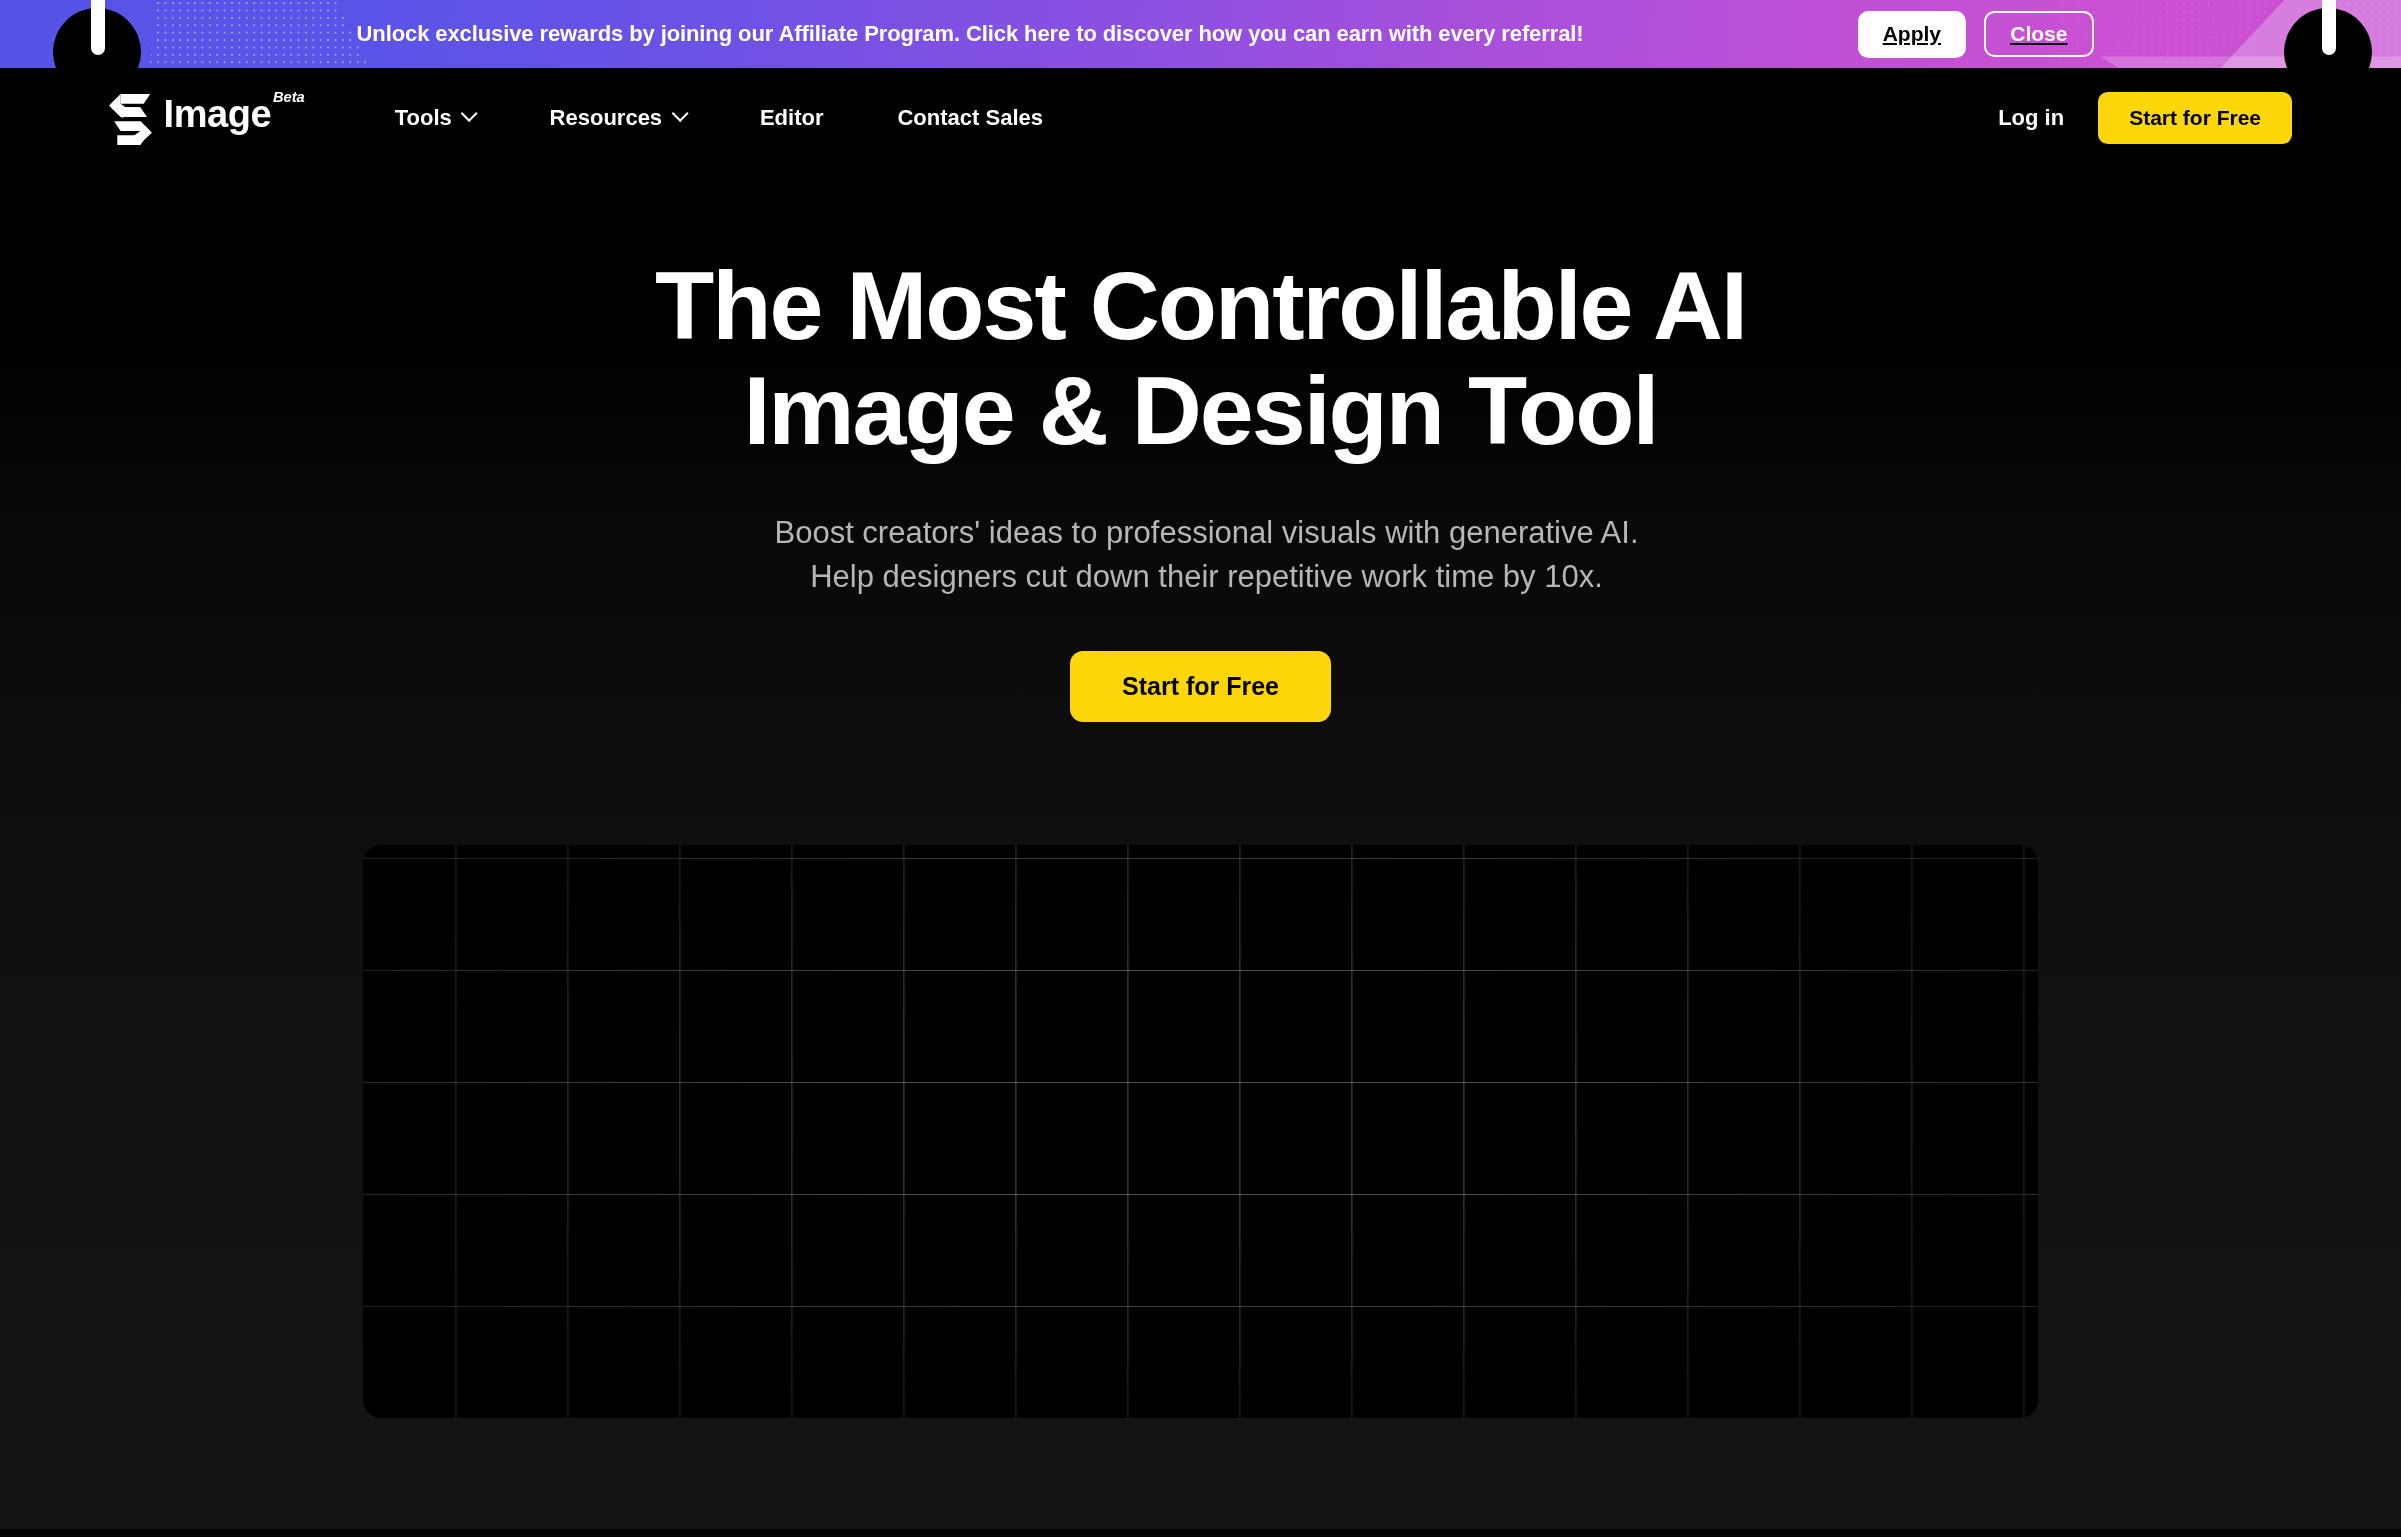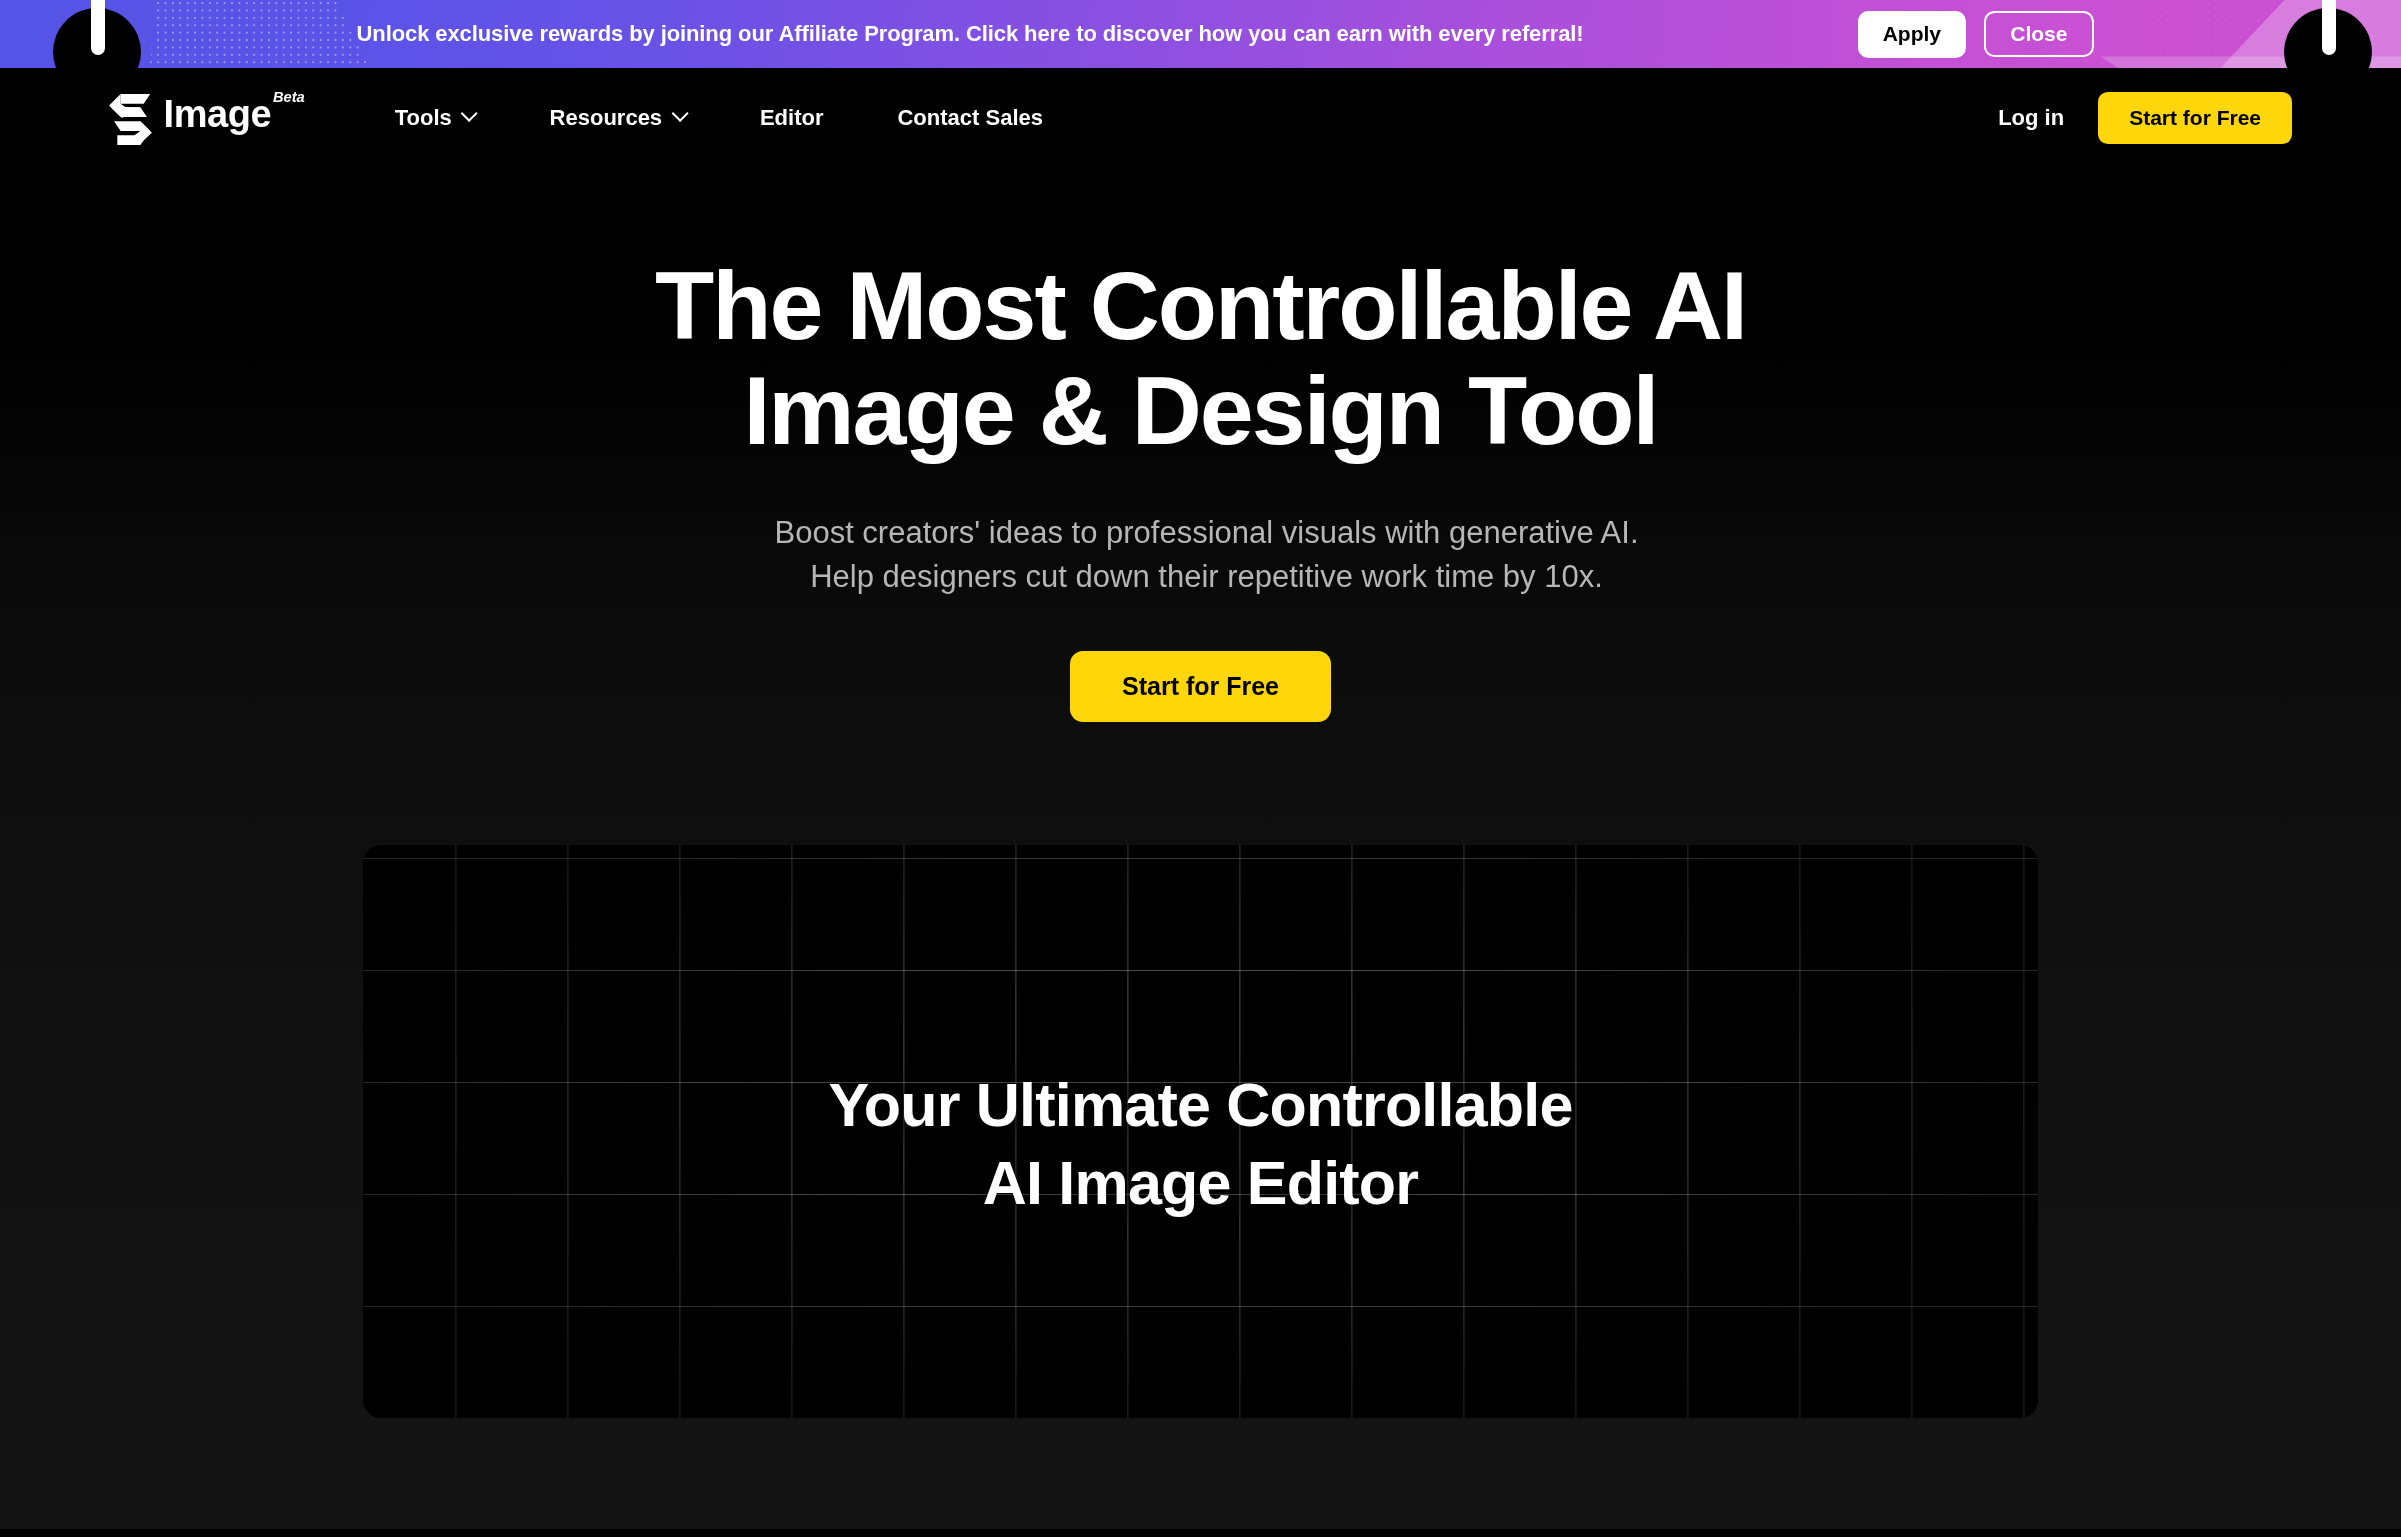--- a/index.html
+++ b/index.html
@@ -110,20 +110,21 @@
     padding-right:49px;
     cursor:pointer;
   }
   .promo-actions{
     position:relative;
     z-index:5;
     display:flex;
     align-items:center;
     gap:18px;
     margin-right:307px;
+    text-decoration:underline;
   }
   .btn-apply{
     background:#fff;
     color:#000;
     border:none;
     border-radius:10.6px;
     font-size:21px;
     font-weight:bold;
     padding:11.5px 24.6px;
     cursor:pointer;
@@ -400,20 +401,16 @@
     <span>Help designers cut down their repetitive work time by 10x.</span>
   </p>
 
   <div class="hero-cta-wrap">
     <button class="btn-yellow-lg">Start for Free</button>
   </div>
 
   <div class="showcase">
     <div class="showcase-grid"></div>
     <div class="showcase-vignette"></div>
-    <div class="showcase-caption">
-      <span>Your Ultimate Controllable</span><br>
-      <span>AI Image Editor</span>
-    </div>
   </div>
 
 </div>
 
 
 </body></html>

